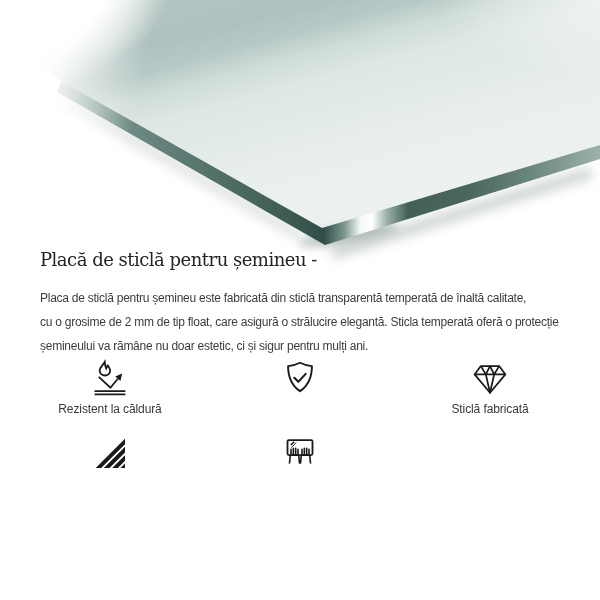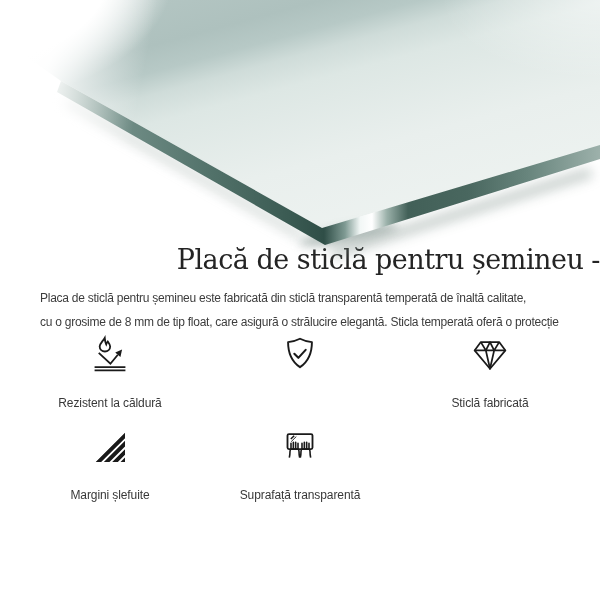--- a/index.html
+++ b/index.html
@@ -43,30 +43,30 @@
   .hero-fade{
     left:0;top:0;width:600px;height:250px;
     background:
       linear-gradient(101deg,#ffffff 30px,rgba(255,255,255,0.95) 60px,rgba(255,255,255,0) 155px),
       radial-gradient(260px 160px at -35px -25px,#ffffff 55%,rgba(255,255,255,0) 80%);
   }
   
   .title{
     margin:4px 0 0 40px;
     font-family:"DejaVu Serif","Liberation Serif",serif;font-weight:400;
-    font-size:27px;line-height:36px;letter-spacing:-0.5px;color:#242424;text-align:right;
+    font-size:18px;line-height:36px;letter-spacing:-0.5px;color:#242424;
   }
   .title span{display:block;white-space:nowrap;}
   .desc{margin:8px 0 0 40px;font-size:12px;line-height:24px;letter-spacing:-0.25px;color:#3c3c3c;}
   .desc div{white-space:nowrap;}
   
   .features{margin:0 15px 0;display:grid;grid-template-columns:1fr 1fr 1fr;row-gap:16px;}
   .feature{text-align:center;}
   .icon-box{height:42px;display:flex;align-items:center;justify-content:center;}
-  .flabel{margin-top:20px;font-size:12px;color:#383838;letter-spacing:-0.1px;}
+  .flabel{margin-top:2px;font-size:12px;color:#383838;letter-spacing:-0.1px;}
   svg{display:block;}
 </style>
 </head>
 <body>
 
 <div>
 
   <div class="hero">
     <div class="glass-surface"></div>
     <div class="shadow shadow-left"></div>
@@ -75,21 +75,22 @@
     <div class="glass-edge"></div>
     <div class="hero-fade"></div>
   </div>
 
   <h1 class="title">
     <span>Placă de sticlă pentru șemineu -</span>
   </h1>
 
   <div class="desc">
     <div>Placa de sticlă pentru șemineu este fabricată din sticlă transparentă temperată de înaltă calitate,</div>
-    <div>cu o grosime de 8 mm de tip float, care asigură o strălucire elegantă. Sticla temperată oferă o protecție</div>
+    <div>cu o grosime de 2 mm de tip float, care asigură o strălucire elegantă. Sticla temperată oferă o protecție</div>
+    <div>șemineului va rămâne nu doar estetic, ci și sigur pentru mulți ani.</div>
   </div>
 
   <div class="features">
 
     <div class="feature">
       <div class="icon-box">
         <svg viewBox="0 0 48 48" width="40" height="40">
           <g fill="none" stroke="#1a1a1a" stroke-width="2.2">
             <path d="M5.5 38.5 H42.5 M5.5 42.5 H42.5"></path>
             <path d="M10.5 21.5 L24.5 34.5 L33.4 23.7"></path>
@@ -127,33 +128,31 @@
           <defs>
               <clipPath id="tri">
                 <polygon points="6.5,42 42,6.5 42,42"></polygon>
               </clipPath>
             </defs>
           <g clip-path="url(#tri)" stroke="#1a1a1a" stroke-width="4.8" fill="none">
             <path d="M4 48 L48 4 M14 48 L48 14 M24 48 L48 24 M34 48 L48 34"></path>
           </g>
         </svg>
       </div>
-      <div class="flabel">Margini șlefuite</div>
     </div>
 
     <div class="feature">
       <div class="icon-box">
         <svg viewBox="0 0 48 48" width="40" height="40" fill="none" stroke="#1a1a1a">
           <rect x="9" y="8.5" width="30" height="18" rx="1.8" stroke-width="2.2"></rect>
           <path d="M13 14.5 L17 10.5" stroke-width="1.8"></path>
           <path d="M13.4 17.6 L19.6 11.4" stroke-width="1.1"></path>
           <g id="hand" stroke-width="1.9" stroke-linecap="round">
             <path d="M13.2 26.5 V19.5 M16 25.8 V18.3 M18.8 25.8 V18.3 M21.6 26.5 V19.6"></path>
             <path d="M11.2 36.8 Q12 33 12 29.5 Q12 27.2 13.4 26.3 L21.4 26.3 Q22.8 27.2 22.8 29.5 Q22.8 33 23.6 36.8" stroke-linecap="butt"></path>
           </g>
           <use href="#hand" transform="translate(48 0) scale(-1 1)"></use>
         </svg>
       </div>
-      <div class="flabel">Suprafață transparentă</div>
     </div>
 
   </div>
 </div>
 
 </body></html>

